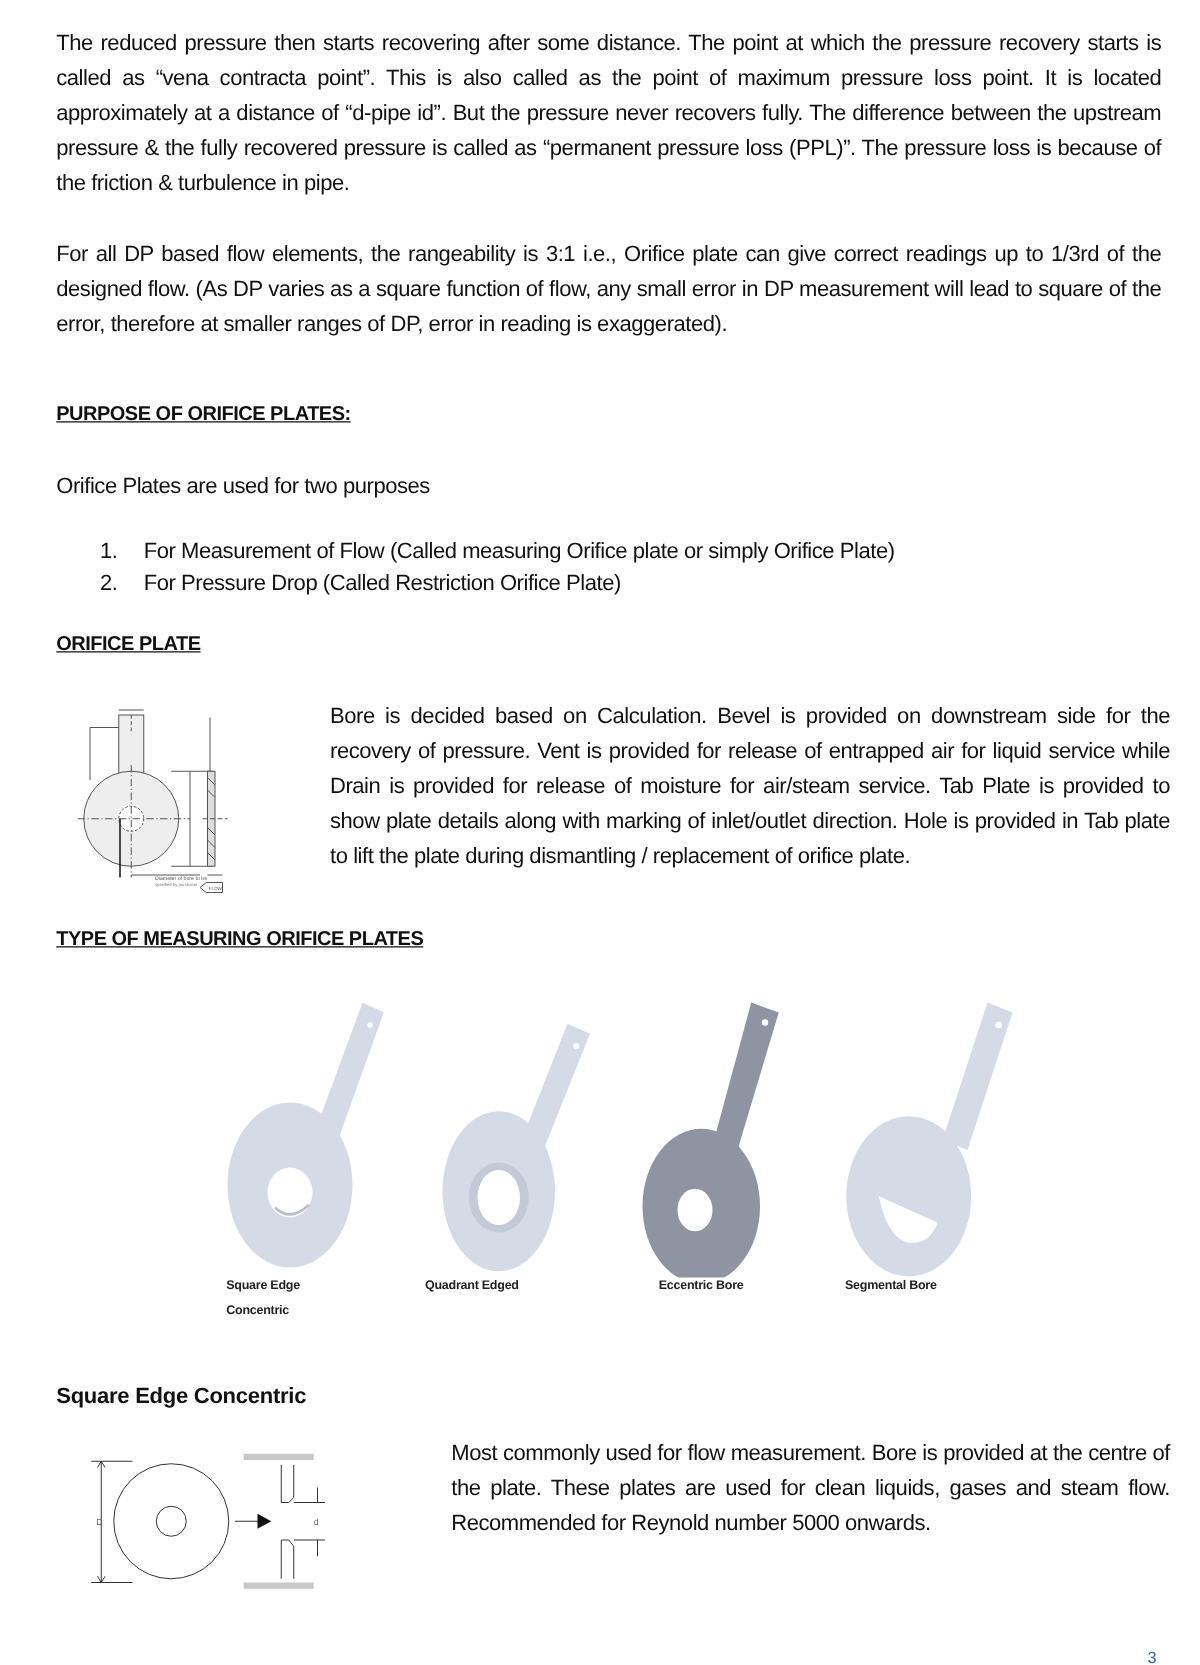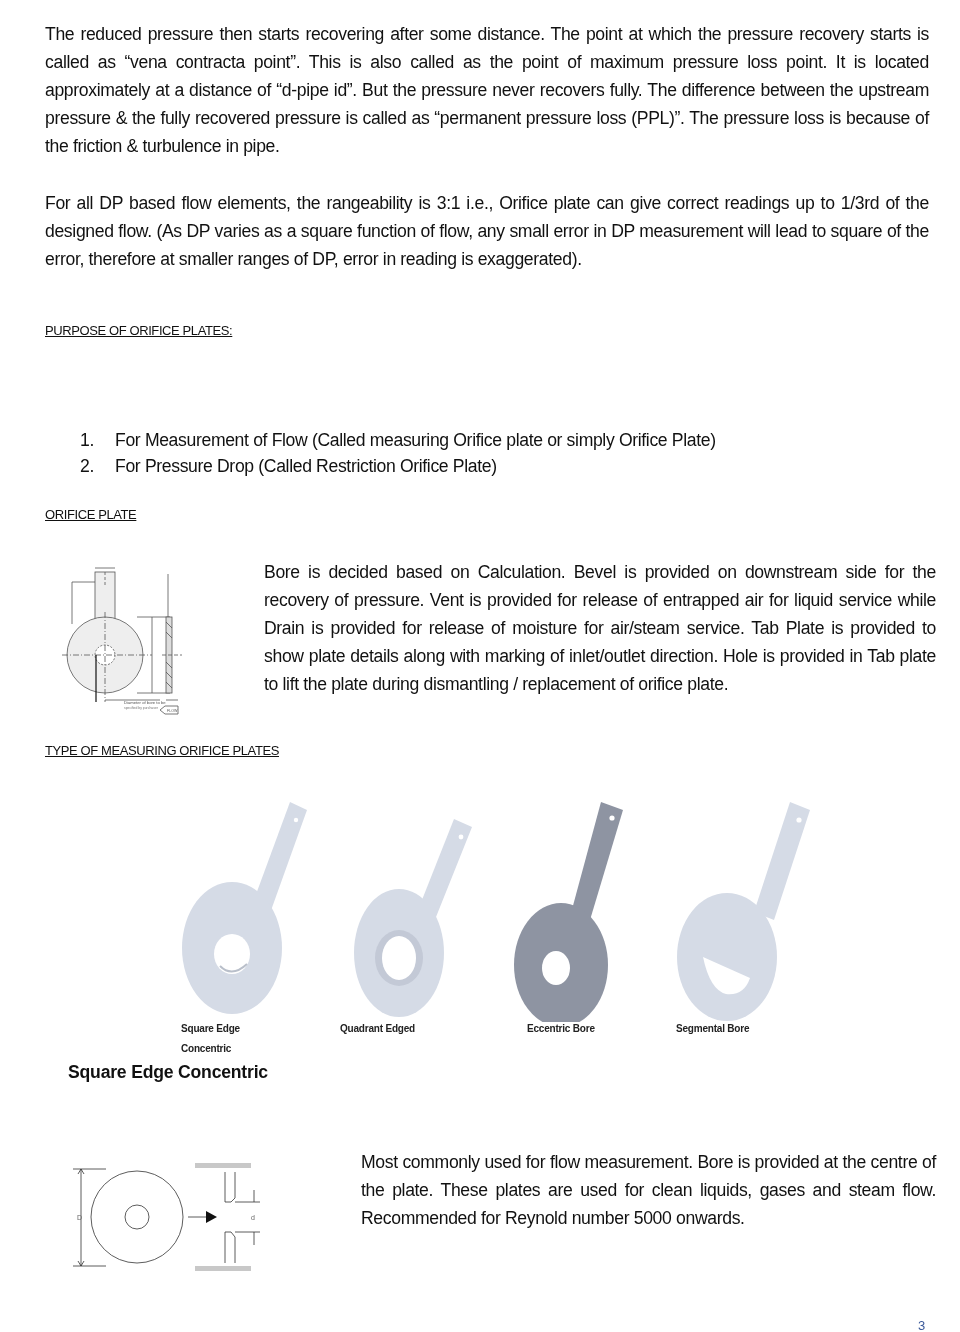--- a/index.html
+++ b/index.html
@@ -1,40 +1,41 @@
 <!DOCTYPE html>
 <html><head>
 <meta charset="utf-8">
 <style>
   html, body { margin: 0; padding: 0; background: #ffffff; }
   body { width: 960px; height: 1332px; position: relative; overflow: hidden;
          font-family: "Liberation Sans", sans-serif; color: #111; }
   .page { position: absolute; left: 0; top: 0; width: 960px; height: 1140px; }
   .p { position: absolute; font-size: 17.6px; line-height: 28px; text-align: justify; text-align-last: left; letter-spacing: -0.35px; word-spacing: 0px; }
   .full { left: 45px; width: 884px; }
-  .heading { position: absolute; left: 45px; font-size: 13px; font-weight: normal; text-decoration: underline; letter-spacing: -0.4px; }
+  .heading { position: absolute; left: 45px; font-size: 16px; font-weight: bold; text-decoration: underline; letter-spacing: -0.4px; }
   .subheading { position: absolute; left: 45px; font-size: 17.6px; font-weight: bold; letter-spacing: -0.2px; }
   .list { position: absolute; left: 80px; font-size: 17.6px; line-height: 26px; letter-spacing: -0.35px; }
   .list .li { display: flex; }
   .list .num { width: 35px; }
   .caption { position: absolute; font-size: 10px; font-weight: bold; color: #222; line-height: 20px; letter-spacing: -0.2px; }
   svg { position: absolute; }
   .pagenum { position: absolute; left: 918px; top: 1318px; font-size: 13px; color: #3b5a9a; }
 </style>
 </head>
 <body>
 
 <div class="page">
 
   <div class="p full" style="top:20px;">The reduced pressure then starts recovering after some distance. The point at which the pressure recovery starts is called as “vena contracta point”.  This is also called as the point of maximum pressure loss point. It is located approximately at a distance of “d-pipe id”.  But the pressure never recovers fully.  The difference between the upstream pressure &amp; the fully recovered pressure is called as “permanent pressure loss (PPL)”. The pressure loss is because of the friction &amp; turbulence in pipe.</div>
 
   <div class="p full" style="top:189px;">For all DP based flow elements, the rangeability is 3:1 i.e., Orifice plate can give correct readings up to 1/3rd of the designed flow. (As DP varies as a square function of flow, any small error in DP measurement will lead to square of the error, therefore at smaller ranges of DP, error in reading is exaggerated).</div>
 
   <div class="heading" style="top:323px;">PURPOSE OF ORIFICE PLATES:</div>
 
+  <div class="p" style="left:45px; top:374px;">Orifice Plates are used for two purposes</div>
 
   <div class="list" style="top:427px;">
     <div class="li">
       <span class="num">1.</span>
       <span>For Measurement of Flow (Called measuring Orifice plate or simply Orifice Plate)</span>
     </div>
     <div class="li">
       <span class="num">2.</span>
       <span>For Pressure Drop (Called Restriction Orifice Plate)</span>
     </div>
@@ -111,21 +112,21 @@
   </svg>
 
   <div class="caption" style="left:181px; top:1019px;">
     <div>Square Edge</div>
     <div>Concentric</div>
   </div>
   <div class="caption" style="left:340px; top:1019px;">Quadrant Edged</div>
   <div class="caption" style="left:513px; top:1019px;margin-left:14px;">Eccentric Bore</div>
   <div class="caption" style="left:676px; top:1019px;text-align:center;">Segmental Bore</div>
 
-  <div class="subheading" style="top:1062px;margin-left:23px;">Square Edge Concentric</div>
+  <div class="subheading" style="top:1106px;">Square Edge Concentric</div>
 
   <svg style="left:70px; top:1160px;" width="200" height="115" viewBox="0 0 200 115">
     <g stroke="#333" stroke-width="0.8" fill="none">
       <line x1="3" y1="9" x2="36" y2="9"></line>
       <line x1="3" y1="106" x2="36" y2="106"></line>
       <line x1="11" y1="9" x2="11" y2="106"></line>
       <path d="M8 14 L11 9 L14 14 M8 101 L11 106 L14 101"></path>
       <circle cx="67" cy="57" r="46"></circle>
       <circle cx="67" cy="57" r="12"></circle>
       <line x1="118" y1="57" x2="138" y2="57"></line>

